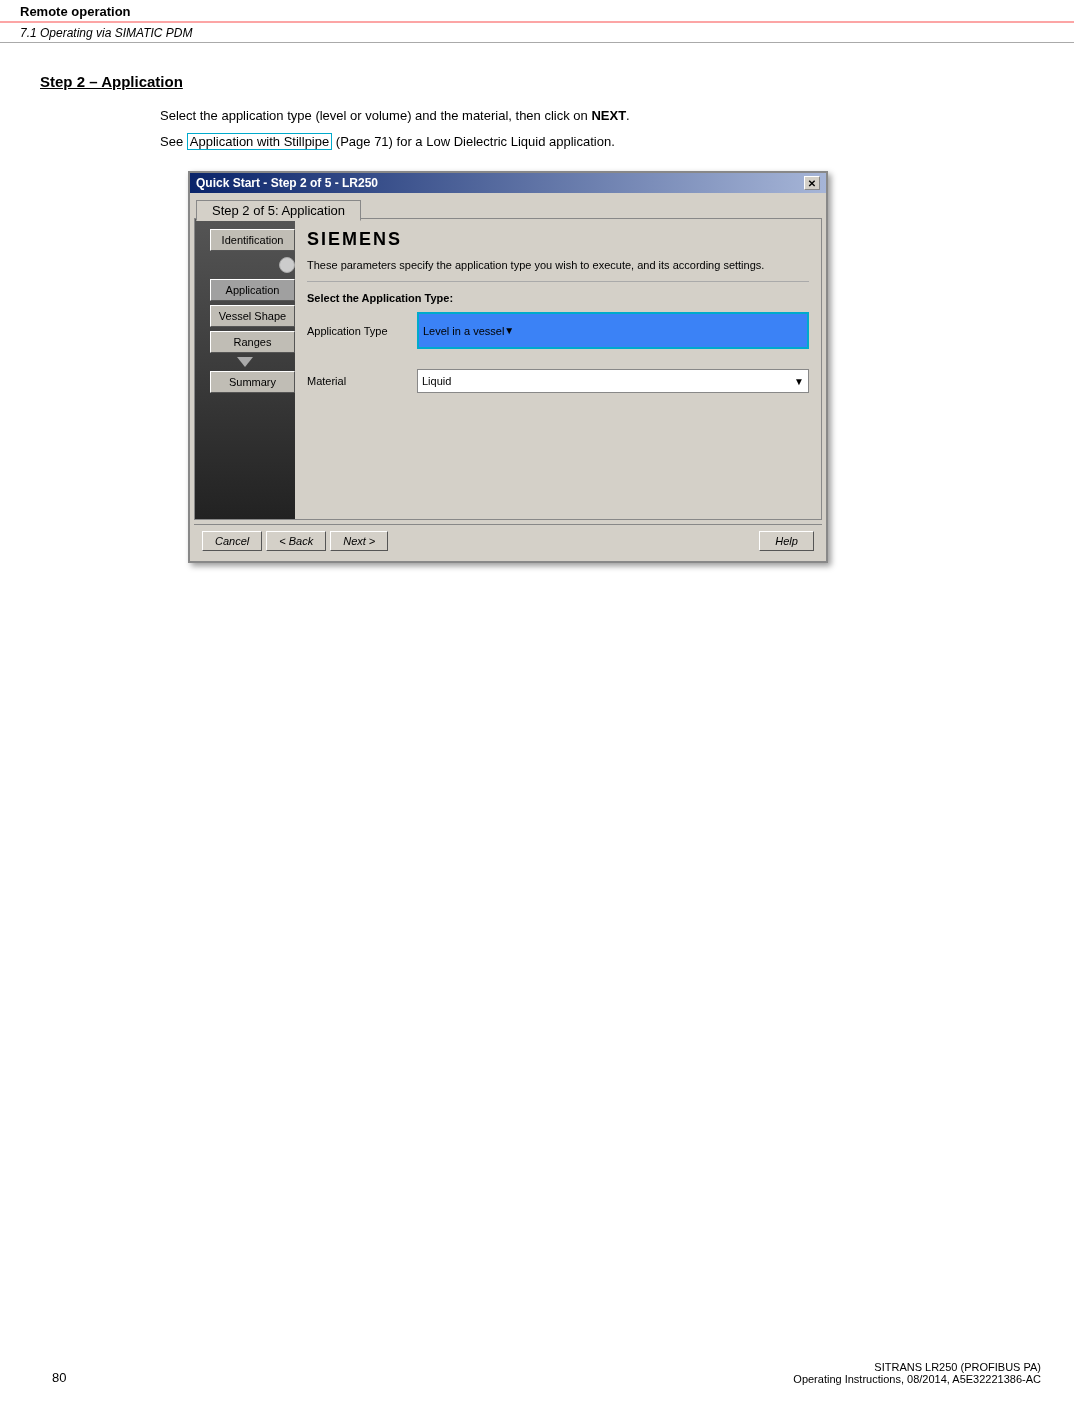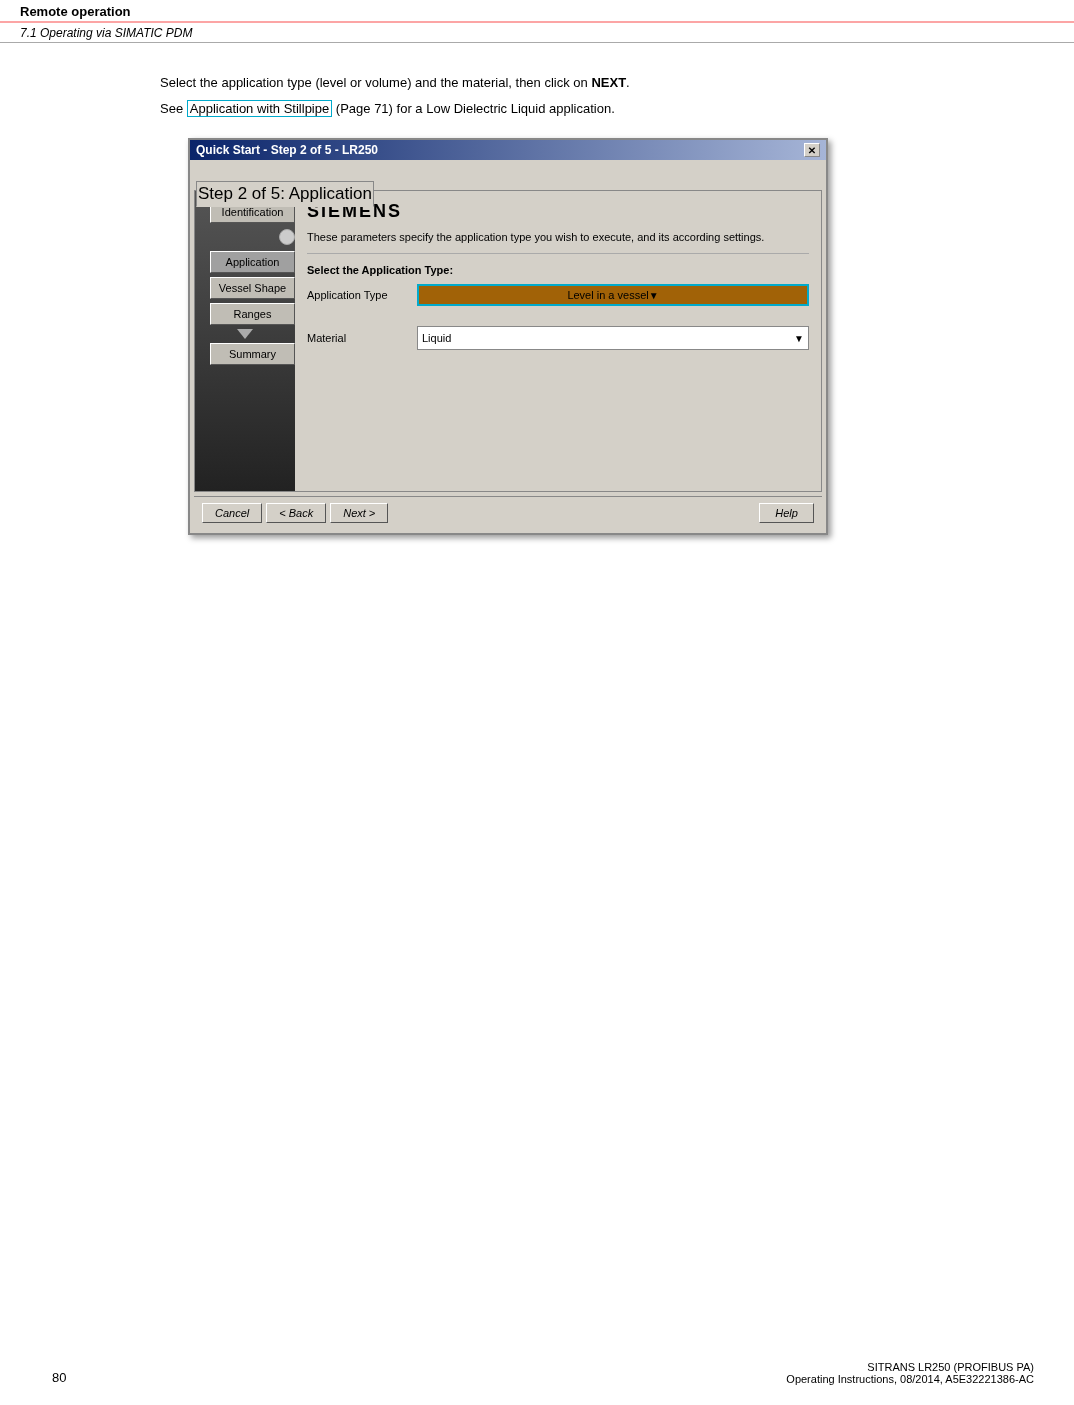--- a/index.html
+++ b/index.html
@@ -102,26 +102,26 @@
 
     .dialog-tabs {
       background: #d4d0c8;
       padding: 4px 6px 0 6px;
       display: flex;
     }
     .dialog-tab {
       background: #d4d0c8;
       border: 1px solid #888;
       border-bottom: none;
-      padding: 2px 1px;
-      font-size: 17px;
+      padding: 2px 15px;
+      font-size: 13px;
       cursor: pointer;
       margin-right: 2px;
       position: relative;
-      top: 17px;
+      top: 3px;
     }
     .dialog-tab.active {
       background: #d4d0c8;
       border-bottom: 1px solid #d4d0c8;
       z-index: 1;
     }
 
     .dialog-body {
       border: 1px solid #888;
       background: #d4d0c8;
@@ -210,29 +210,29 @@
       align-items: center;
       margin-bottom: 14px;
     }
     .form-label {
       font-size: 11px;
       width: 110px;
       color: #000;
     }
     .form-select {
       flex: 1;
-      background: #a16207;
+      background: #3b82f6;
       border: 2px solid #00aacc;
       padding: 2px 4px;
       font-size: 11px;
       display: flex;
       align-items: center;
-      justify-content: center;
-      cursor: pointer;
-      height: 22px;
+      justify-content: flex-start;
+      cursor: pointer;
+      height: 37px;
     }
     .form-select-normal {
       flex: 1;
       background: #fff;
       border: 1px solid #888;
       padding: 2px 4px;
       font-size: 11px;
       display: flex;
       align-items: center;
       justify-content: space-between;
@@ -272,21 +272,21 @@
       cursor: pointer;
       min-width: 55px;
       text-align: center;
       font-style: italic;
     }
 
     
     .page-footer {
       position: absolute;
       bottom: 20px;
-      right: 40px;
+      right: 33px;
       text-align: right;
       font-size: 11px;
       color: #000;
     }
     .page-footer-left {
       position: absolute;
       bottom: 20px;
       left: 52px;
       font-size: 13px;
     }
@@ -296,20 +296,21 @@
 
 <div class="page-header">
   <span class="remote-operation">Remote operation</span>
 </div>
 <div class="page-subheader">
   <span class="sub-title">7.1 Operating via SIMATIC PDM</span>
 </div>
 
 <div class="main-content">
 
+  <div class="section-title">Step 2 – Application</div>
 
   <div class="description-block">
     <p>
       <span>Select the application type (level or volume) and the material, then click on </span><span class="next-bold">NEXT</span><span>.</span>
     </p>
     <p>
       <span>See </span><span class="link-text">Application with Stillpipe</span> (<span>Page 71</span>)<span> for a Low Dielectric Liquid application.</span>
     </p>
   </div>
 

